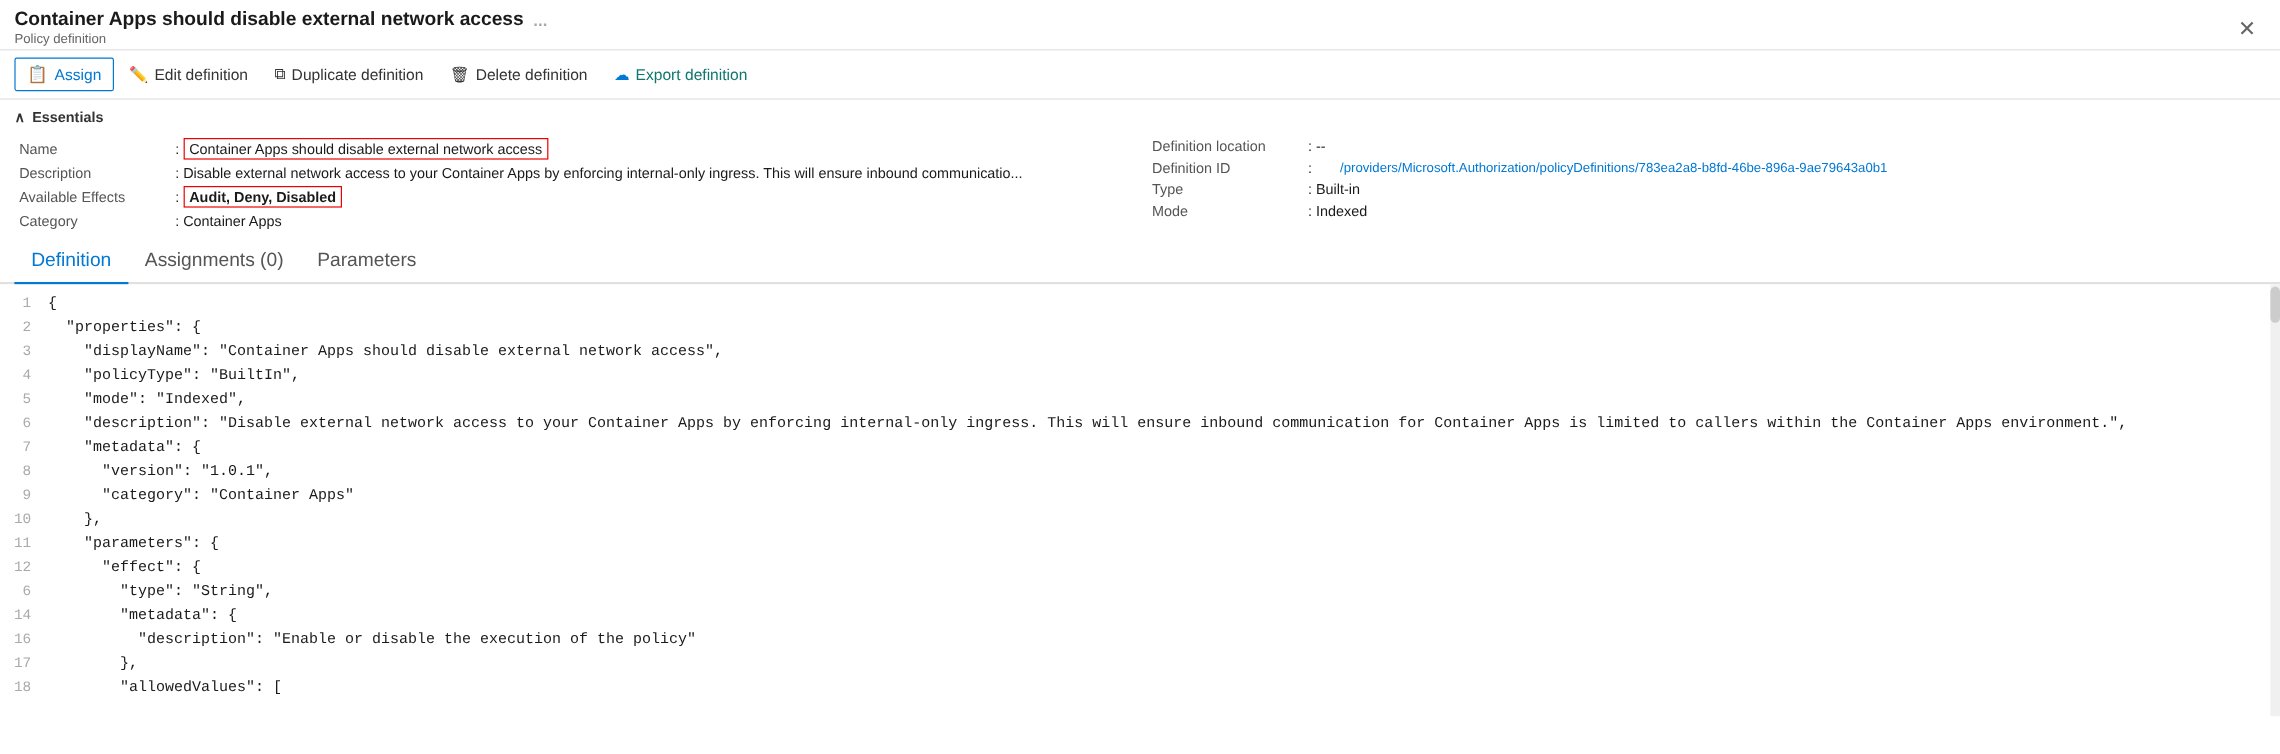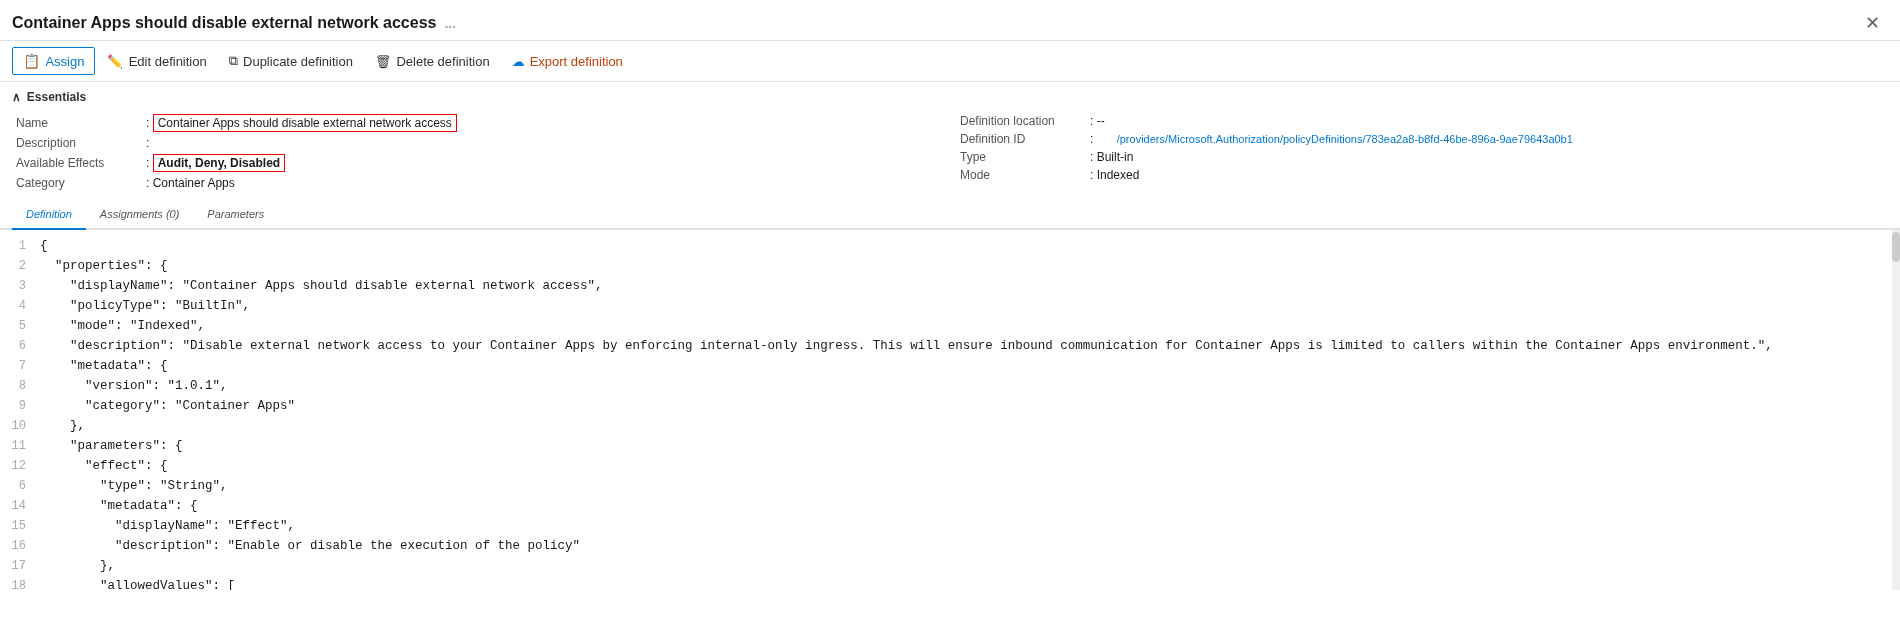--- a/index.html
+++ b/index.html
@@ -35,22 +35,22 @@
     .essentials-grid { display: grid; grid-template-columns: 1fr 1fr; gap: 2px 20px; padding: 0 4px; }
     .essentials-row { display: flex; align-items: center; padding: 2px 0; }
     .essentials-label { font-size: 12px; color: #555; min-width: 130px; flex-shrink: 0; }
     .essentials-value { font-size: 12px; color: #1a1a1a; }
 
     .tabs-bar {
       display: flex; align-items: flex-end; padding: 0 12px;
       border-bottom: 2px solid #e0e0e0; margin-top: 4px;
     }
     .tab {
-      padding: 8px 14px; font-size: 11px; cursor: pointer; color: #555;
-      border-bottom: 2px solid transparent; margin-bottom: -2px; font-style: italic;
+      padding: 8px 14px; font-size: 16px; cursor: pointer; color: #555;
+      border-bottom: 2px solid transparent; margin-bottom: -2px;
     }
     .tab.active { color: #0078d4; border-bottom: 2px solid #0078d4; font-weight: 500; }
 
     .code-area {
       background: #fff; padding: 6px 0; overflow-y: auto; height: 360px;
       font-family: 'Consolas', 'Courier New', monospace; font-size: 12.5px;
       border-top: none;
     }
     .code-line {
       display: flex; align-items: flex-start; padding: 0 0;
@@ -74,20 +74,21 @@
   </style>
 </head>
 <body>
 
 <div class="title-bar">
   <div class="title-bar-left">
     <div class="title-bar-title">
       <span>Container Apps should disable external network access</span>
       <span style="color:#aaa;font-size:14px;cursor:pointer;">...</span>
     </div>
+    <div class="title-bar-subtitle">Policy definition</div>
   </div>
   <button class="close-btn">✕</button>
 </div>
 
 <div class="toolbar">
   <button class="toolbar-btn">
     <span style="font-size:14px;">📋</span>
     <span>Assign</span>
   </button>
   <button class="toolbar-btn-plain">
@@ -97,40 +98,41 @@
   <button class="toolbar-btn-plain">
     <span style="font-size:13px;">⧉</span>
     <span>Duplicate definition</span>
   </button>
   <button class="toolbar-btn-plain">
     <span style="font-size:13px;">🗑</span>
     <span>Delete definition</span>
   </button>
   <button class="toolbar-btn-plain">
     <span style="font-size:13px;color:#0078d4;">☁</span>
-    <span style="color:#c2410c;">Export definition</span>
+    <span style="color:#0f766e;">Export definition</span>
   </button>
 </div>
 
 <div class="essentials-section">
   <div class="essentials-header">
     <span>∧</span>
     <span>Essentials</span>
   </div>
   <div class="essentials-grid">
 
     <div>
       <div class="essentials-row">
         <span class="essentials-label">Name</span>
         <span class="essentials-value">:&nbsp;</span>
         <span class="essentials-value name-outlined">Container Apps should disable external network access</span>
       </div>
       <div class="essentials-row">
         <span class="essentials-label">Description</span>
         <span class="essentials-value">:&nbsp;</span>
+        <span class="essentials-value">Disable external network access to your Container Apps by enforcing internal-only ingress. This will ensure inbound communicatio...</span>
       </div>
       <div class="essentials-row">
         <span class="essentials-label">Available Effects</span>
         <span class="essentials-value">:&nbsp;</span>
         <span class="essentials-value effects-outlined">Audit, Deny, Disabled</span>
       </div>
       <div class="essentials-row">
         <span class="essentials-label">Category</span>
         <span class="essentials-value">:&nbsp;</span>
         <span class="essentials-value">Container Apps</span>
@@ -221,24 +223,20 @@
       </div>
       <div class="code-line">
         <span class="line-num">6</span>
         <span class="line-content">        "type": "String",</span>
       </div>
       <div class="code-line">
         <span class="line-num">14</span>
         <span class="line-content">        "metadata": {</span>
       </div>
       <div class="code-line">
-        <span class="line-num">15</span>
-        <span class="line-content">          "displayName": "Effect",</span>
-      </div>
-      <div class="code-line">
         <span class="line-num">16</span>
         <span class="line-content">          "description": "Enable or disable the execution of the policy"</span>
       </div>
       <div class="code-line">
         <span class="line-num">17</span>
         <span class="line-content">        },</span>
       </div>
       <div class="code-line">
         <span class="line-num">18</span>
         <span class="line-content">        "allowedValues": [</span>

